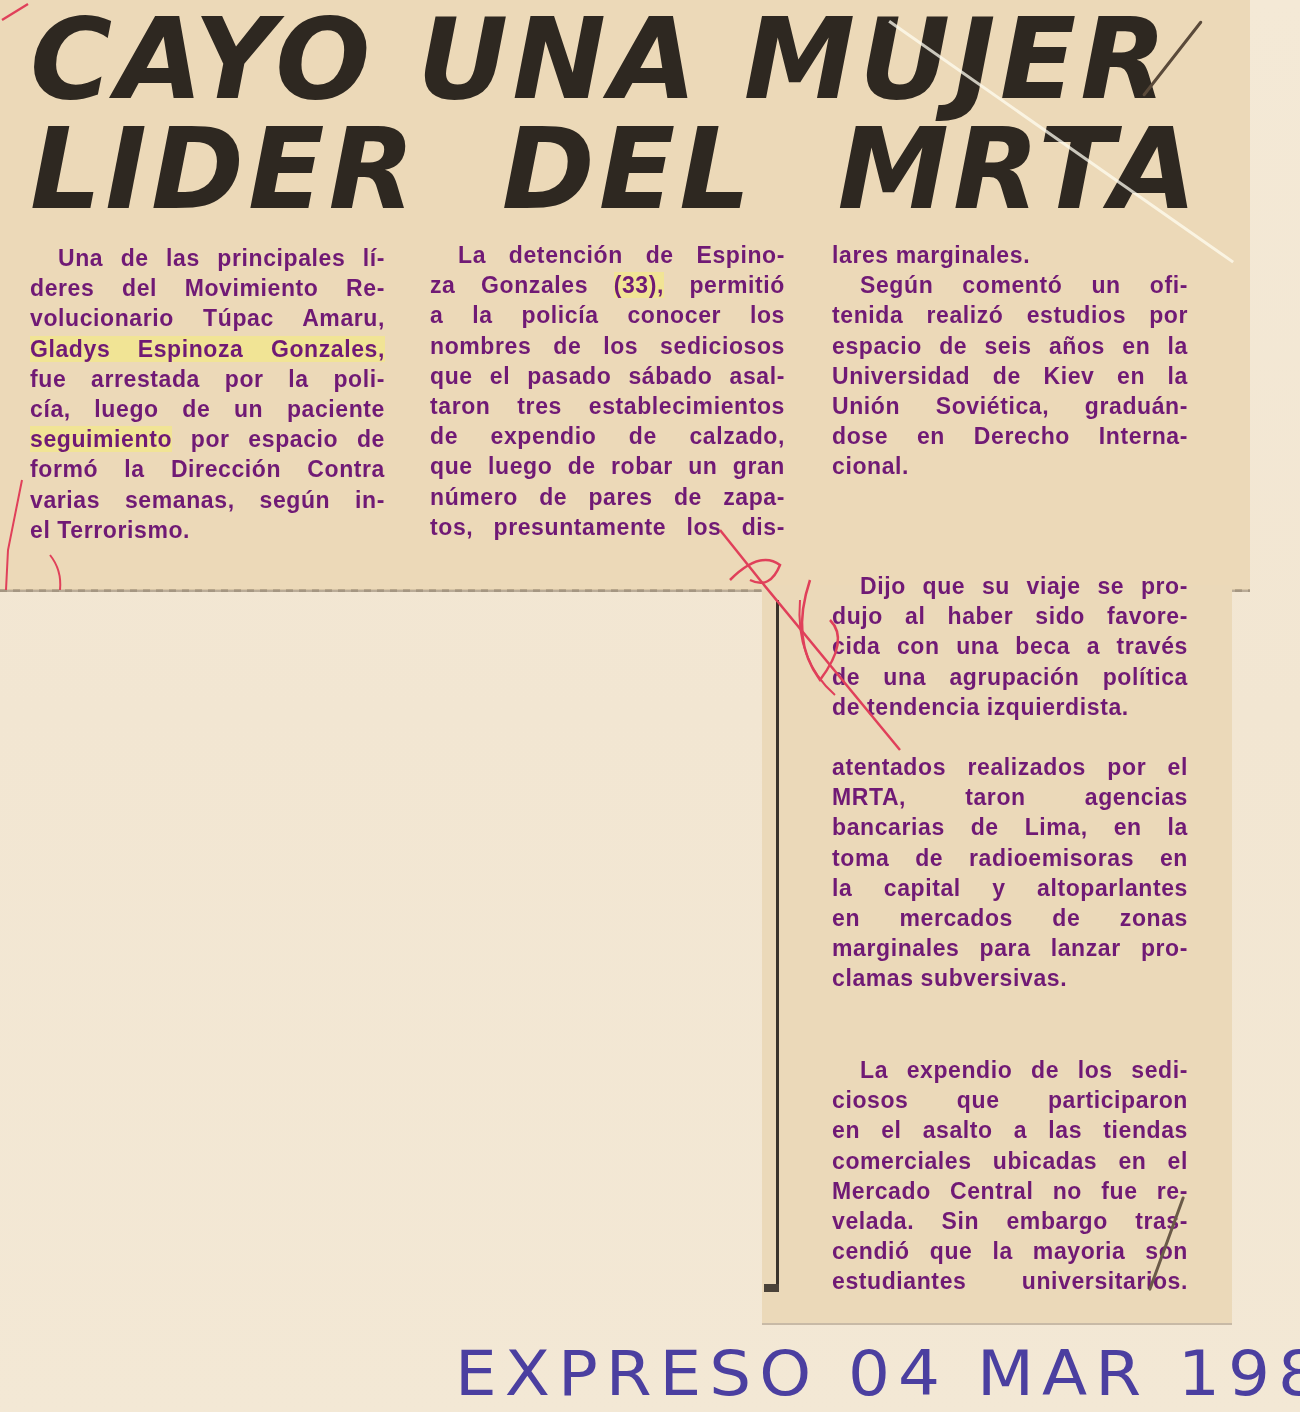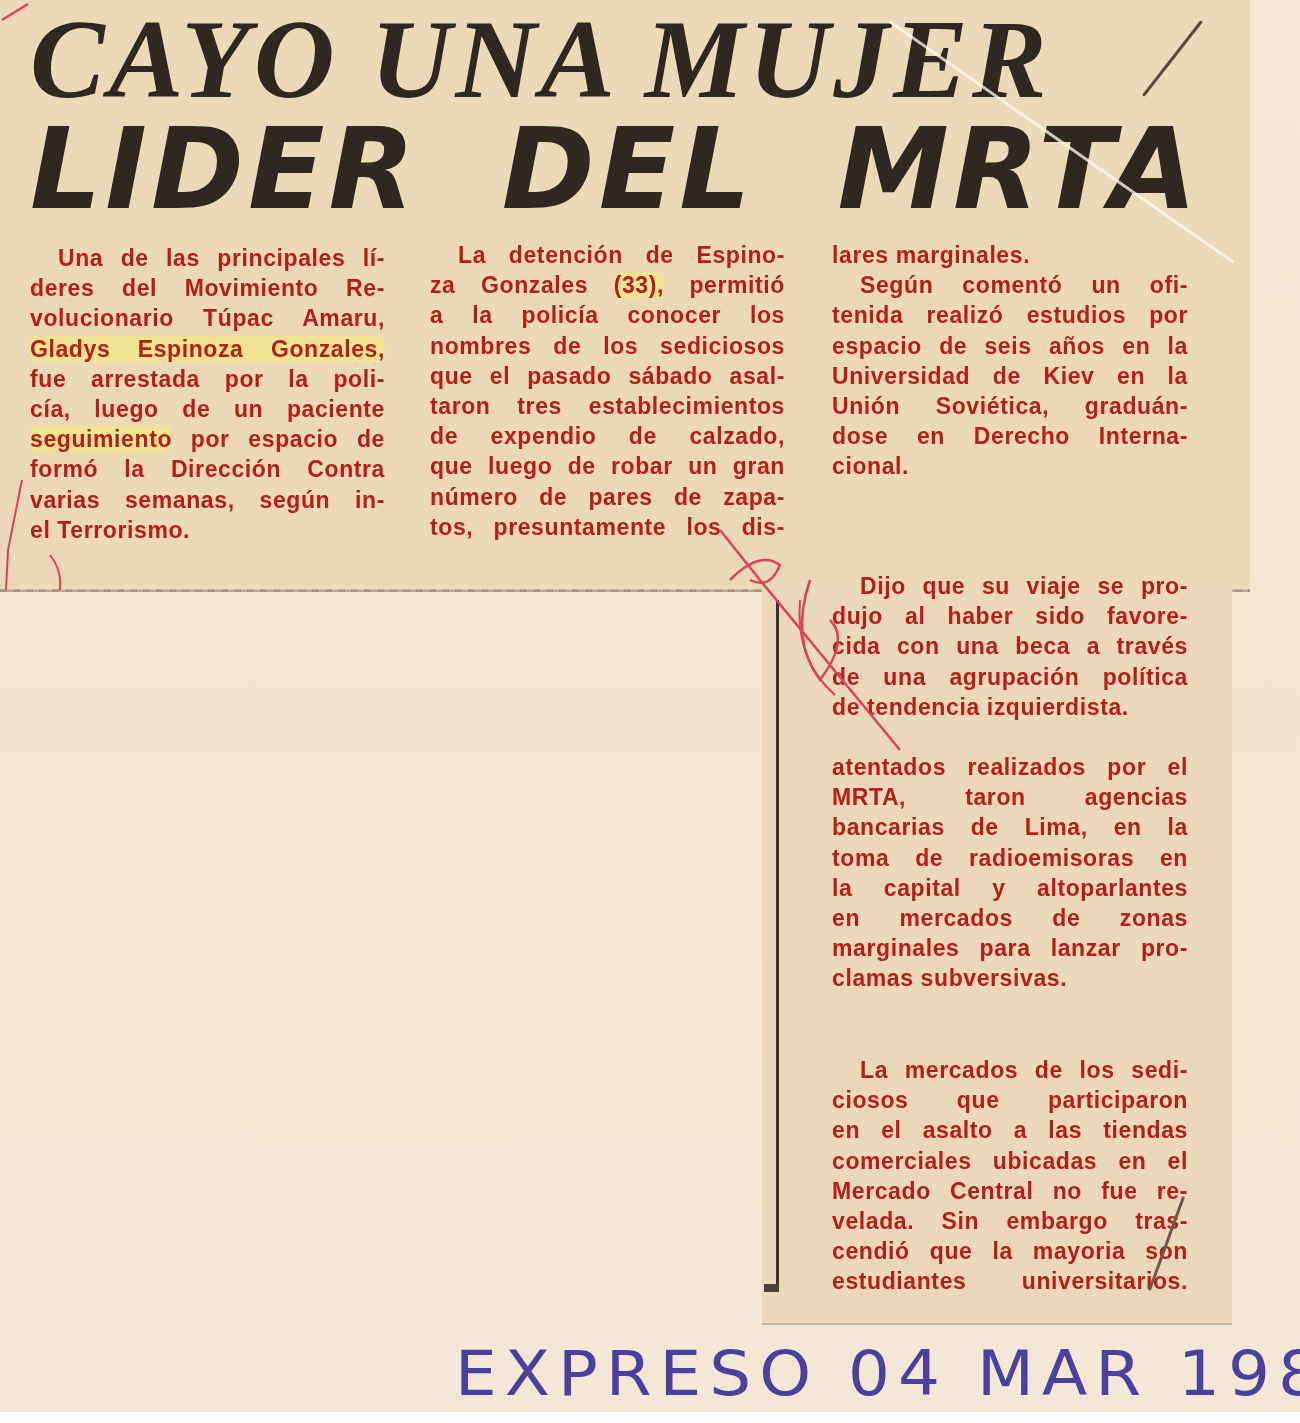--- a/index.html
+++ b/index.html
@@ -36,33 +36,33 @@
   }
   .rule-foot {
     position:absolute; left:764px; top:1284px; width:15px; height:8px; background:#4a4238;
   }
   .headline {
     position:absolute; left:30px; top:0px;
     font-family:"DejaVu Sans", sans-serif; font-weight:bold; font-style:italic;
     color:#2e2821; font-size:112px; line-height:110px; letter-spacing:4px;
     transform: scaleX(1.0);
   }
-  .headline .line1 { position:absolute; left:0; top:4px; white-space:nowrap;font-family:Liberation Serif, serif; }
+  .headline .line1 { position:absolute; left:0; top:4px; white-space:nowrap; }
   .headline .line2 { position:absolute; left:0; top:114px; white-space:nowrap; word-spacing:40px; }
   .col {
     position:absolute;
     font-family:"Liberation Sans", sans-serif; font-weight:bold;
-    color:#b91c1c; font-size:23px; line-height:30.2px;
+    color:#701a75; font-size:23px; line-height:30.2px;
     text-align:justify; text-align-last:justify;
     letter-spacing:0.6px;
   }
   .col .ln { display:block; white-space:nowrap; text-align-last:justify; height:30.2px; }
   .col .ln.last { text-align-last:left; }
   .col .ln.indent { padding-left:28px; }
-  .hl { background:rgba(245,236,120,0.55); border-radius:7px; }
+  .hl { background:rgba(245,236,120,0.55); border-radius:0; }
   .col1 { left:30px; top:243px; width:355px; }
   .col2 { left:430px; top:240px; width:355px; }
   .col3 { left:832px; top:240px; width:356px; }
   .col3b { left:832px; top:571px; width:356px; }
   .col3c { left:832px; top:752px; width:356px; }
   .col3d { left:832px; top:1055px; width:356px; }
   .handnote {
     position:absolute; left:455px; top:1335px;
     font-family:"DejaVu Sans", sans-serif; color:#4b3fa0; font-size:66px;
     letter-spacing:8px; font-weight:normal; transform: scaleY(0.95);
@@ -133,21 +133,21 @@
     <span class="ln">atentados realizados por el</span>
     <span class="ln">MRTA, taron agencias</span>
     <span class="ln">bancarias de Lima, en la</span>
     <span class="ln">toma de radioemisoras en</span>
     <span class="ln">la capital y altoparlantes</span>
     <span class="ln">en mercados de zonas</span>
     <span class="ln">marginales para lanzar pro-</span>
     <span class="ln last">clamas subversivas.</span>
   </div>
 <div class="col col3d">
-    <span class="ln indent">La mercados de los sedi-</span>
+    <span class="ln indent">La expendio de los sedi-</span>
     <span class="ln">ciosos que participaron</span>
     <span class="ln">en el asalto a las tiendas</span>
     <span class="ln">comerciales ubicadas en el</span>
     <span class="ln">Mercado Central no fue re-</span>
     <span class="ln">velada. Sin embargo tras-</span>
     <span class="ln">cendió que la mayoria son</span>
     <span class="ln">estudiantes universitarios.</span>
   </div>
 
 <div class="crease" style="left:890px;top:20px;width:420px;transform:rotate(35deg);"></div>

